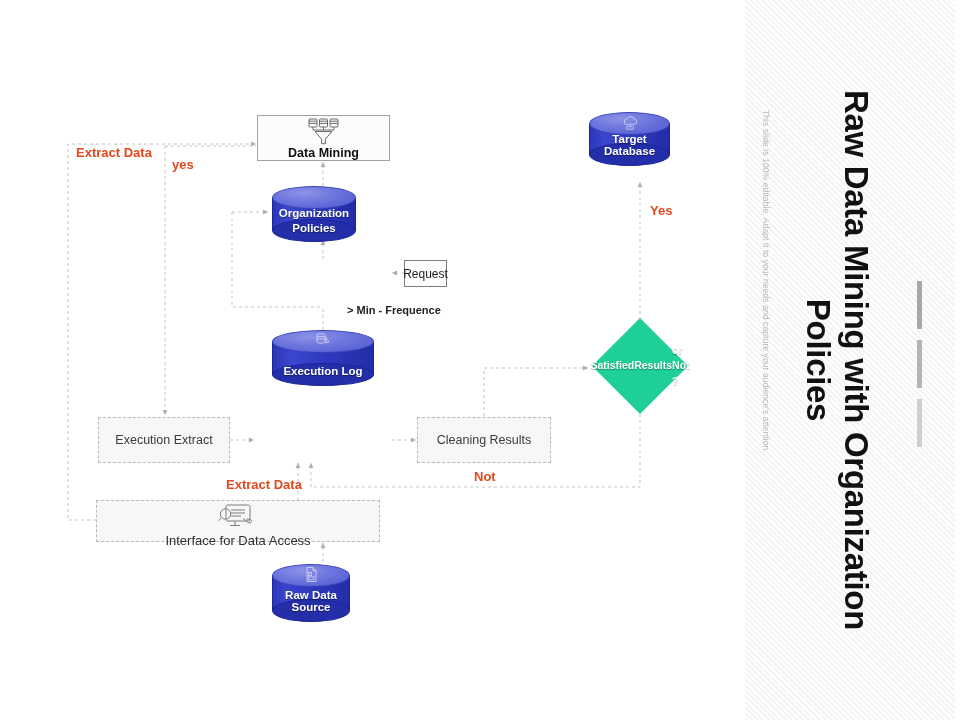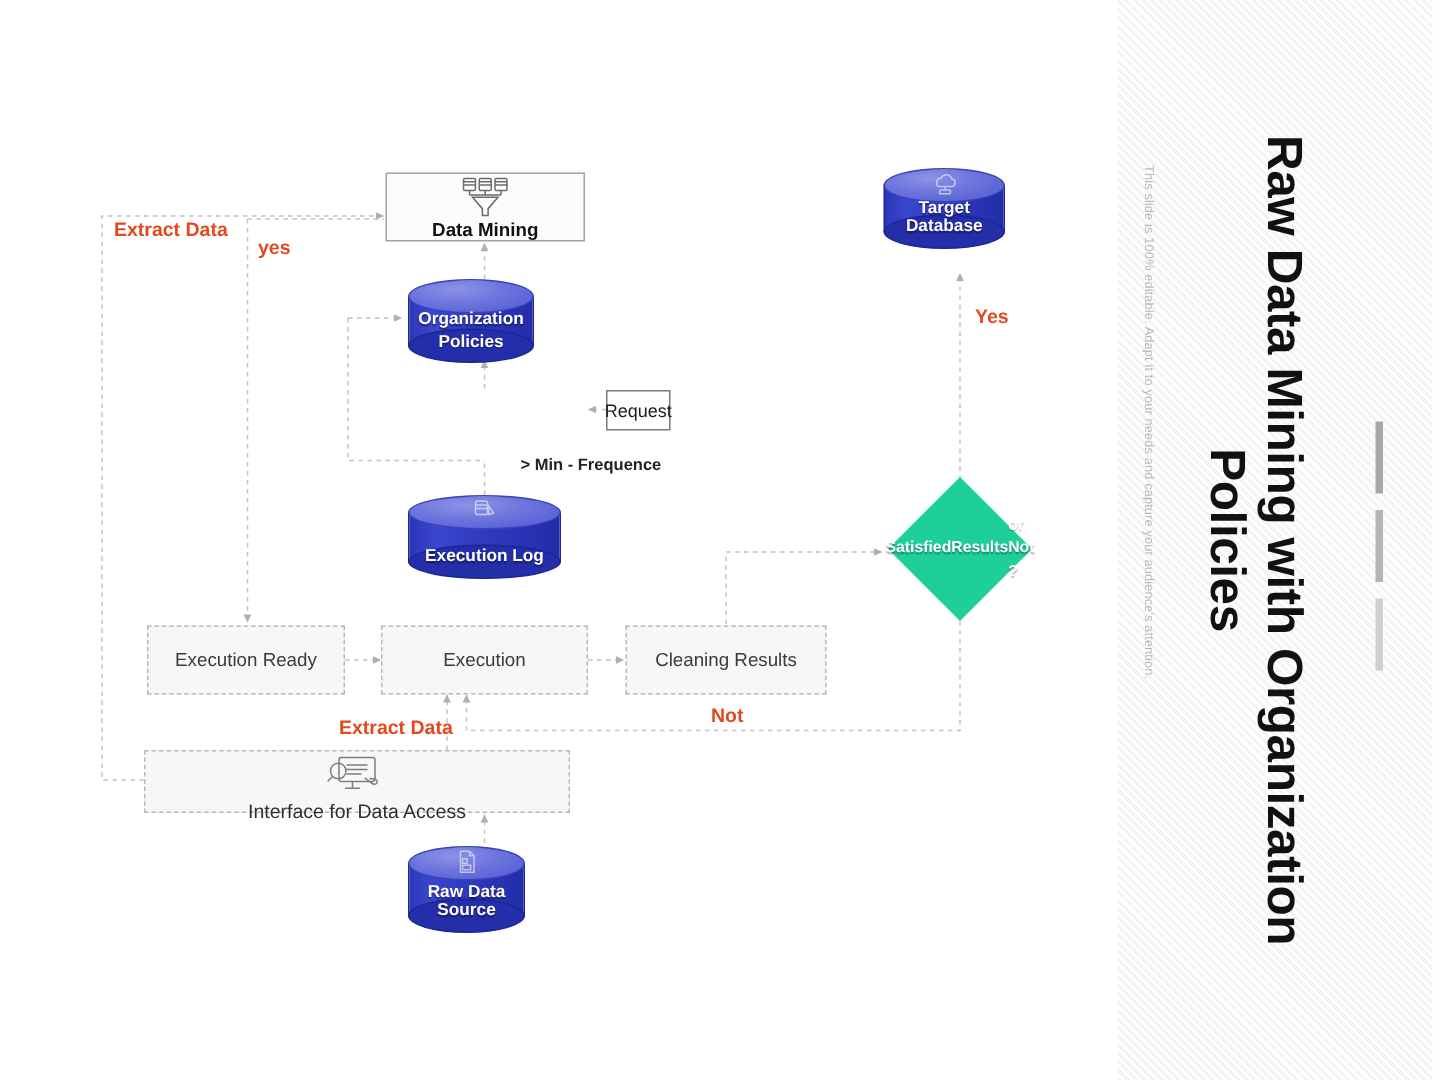--- a/index.html
+++ b/index.html
@@ -205,26 +205,23 @@
             <rect x="4" y="2" width="8" height="9" rx="1.4"></rect>
             <path d="M4,4.6 h8 M4,7 h8"></path>
             <path d="M12.6,5 l3.4,5 -3.2,1 z"></path>
           </g>
         </svg>
       </div>
       <div class="cap">Execution Log</div>
     </div>
 
     <div class="node pbox" style="left:98px;top:417px;width:132px;height:46px;">
-      <span>Execution Ready</span>
-    </div>
-
-    <div class="node pbox" style="left:254px;top:417px;width:138px;height:46px;">
-      <span>Execution</span>
-    </div>
+      <span>Execution Extract</span>
+    </div>
+
 
     <div class="node pbox" style="left:417px;top:417px;width:134px;height:46px;">
       <span>Cleaning Results</span>
     </div>
 
     <div class="cyl" style="left:589px;top:112px;width:81px;height:54px;">
       <div class="body"></div>
       <div class="bot"></div>
       <div class="top"></div>
       <div class="topicon">

